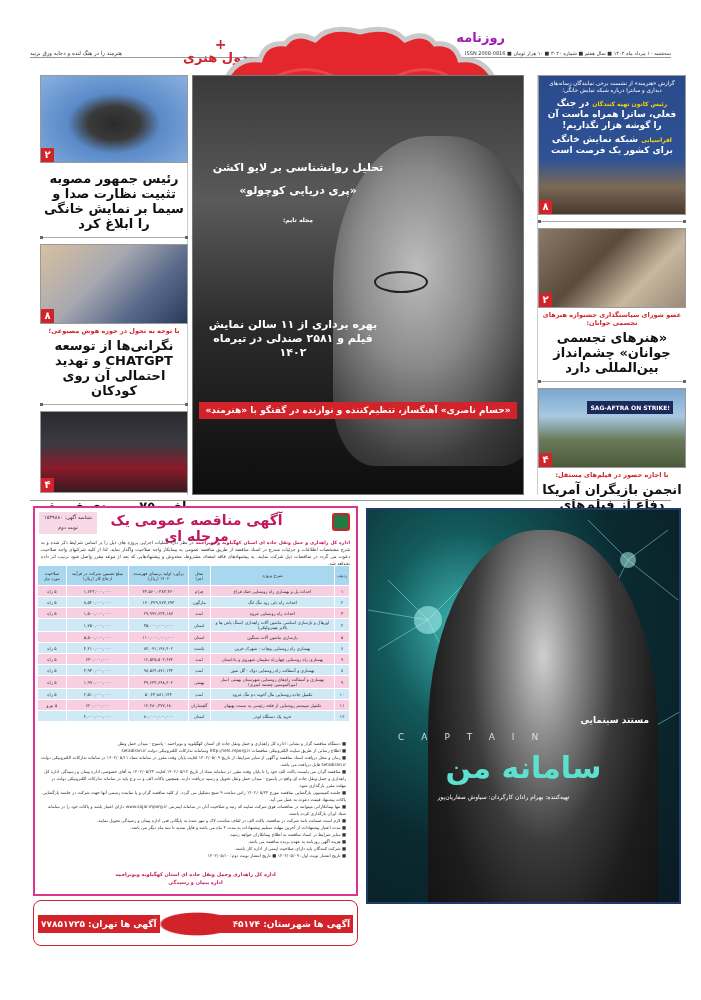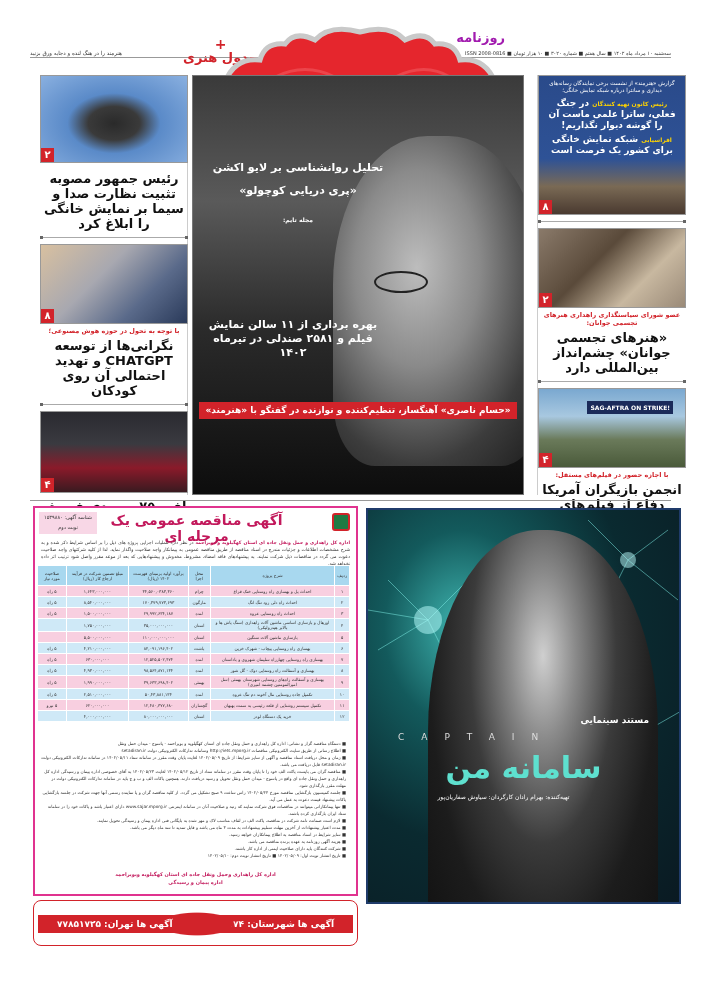--- a/index.html
+++ b/index.html
@@ -35,21 +35,21 @@
 .ad .intro{position:absolute;left:6px;right:6px;top:31px;font-size:4.6px;line-height:7px;color:#333;text-align:justify}
 .ad .intro b{color:#c2185b}
 table.tender{position:absolute;left:6px;right:6px;top:57px;width:313px;border-collapse:collapse;font-size:4.3px;color:#333}
 table.tender td,table.tender th{border:1px solid #fff;padding:1px 2px;text-align:center;height:11px}
 table.tender th{background:#a8d8ef;font-weight:normal;height:20px}
 table.tender tr.pink td{background:#f8cfe0}
 table.tender tr.blue td{background:#cfe9f7}
 .ad .notes{position:absolute;left:6px;right:6px;top:232px;font-size:4.3px;line-height:7px;color:#333}
 .ad .footer{position:absolute;left:0;right:0;top:362px;text-align:center;color:#c2185b;font-size:5px;line-height:8px;font-weight:bold}
 .bottombar{position:absolute;left:33px;top:900px;width:325px;height:46px;border:1px solid #d2232a;border-radius:8px}
-.bottombar .chip{position:absolute;top:14px;height:18px;background:#d2232a;color:#fff;font-size:9px;font-weight:bold;line-height:18px;padding:0 19px;white-space:nowrap}
+.bottombar .chip{position:absolute;top:14px;height:18px;background:#d2232a;color:#fff;font-size:9px;font-weight:bold;line-height:18px;padding:0 3px;white-space:nowrap}
 .bottombar .minilogo{position:absolute;left:118px;top:9px;width:90px;height:28px;background:radial-gradient(ellipse,#d2232a 0%,#d2232a 55%,transparent 60%)}
 .poster{position:absolute;left:366px;top:508px;width:315px;height:396px;background:radial-gradient(ellipse at 30% 30%,#3fb5b0 0%,#135a5c 25%,#0a2a30 55%,#0a1a22 100%);border:2px solid #1f3b6a;overflow:hidden}
 .poster .man{position:absolute;left:60px;top:20px;width:230px;height:420px;border-radius:48% 48% 10% 10%;background:radial-gradient(ellipse at 50% 30%,#cfcfcf 0%,#8a8a8a 20%,#3b3b3b 45%,#1c1c1c 70%,#111 100%)}
 .poster .label{position:absolute;color:#fff;text-align:right}
 .poster .title{position:absolute;left:0;right:0;top:240px;text-align:center;color:#5ee0cf;font-size:30px;font-weight:bold}
 .poster .captain{position:absolute;left:30px;right:30px;top:222px;color:#ddd;font-size:9px;letter-spacing:17px;text-align:left;direction:ltr}
 </style>
 </head>
 <body>
 
@@ -70,33 +70,33 @@
   <div class="logo-rooz">روزنامه</div>
   <div class="logo-text">هنرمند</div>
   <div class="logo-slogan">...بیا یک خاک کرد، دل هنر شوی</div>
 </div>
 
 <div class="side-card" style="right:15px;top:75px">
   <div class="photo" style="height:140px;background:linear-gradient(180deg,#2a4a8a 0%,#2e5296 60%,#7a6a55 80%,#4a3a30 100%)">
     <div style="position:absolute;left:4px;right:4px;top:4px;color:#fff;font-size:5.5px;text-align:center;line-height:7px">گزارش «هنرمند» از نشست برخی نمایندگان رسانه‌های دیداری و سانترا درباره شبکه نمایش خانگی؛</div>
     <div style="position:absolute;left:4px;right:4px;top:22px;color:#fff;font-size:9px;font-weight:bold;text-align:center;line-height:11px">
       <span style="color:#ffd400;font-size:6px">رئیس کانون تهیه کنندگان</span>
-      <span>در جنگ فعلی، ساترا علمی ماست آن را گوشه دیوار نگذاریم!</span>
+      <span>در جنگ فعلی، ساترا همراه ماست آن را گوشه هزار نگذاریم!</span>
     </div>
     <div style="position:absolute;left:4px;right:4px;top:58px;color:#fff;font-size:9px;font-weight:bold;text-align:center;line-height:11px">
       <span style="color:#ffd400;font-size:6px">افراسیابی</span>
       <span>شبکه نمایش خانگی برای کشور یک فرصت است</span>
     </div>
     <span class="pagenum">۸</span>
   </div>
   <div class="divider"></div>
   <div class="photo" style="height:80px;background:linear-gradient(135deg,#8a7a6a 0%,#5a4a3a 40%,#c8b8a0 70%,#9a8a78 100%)">
     <span class="pagenum">۲</span>
   </div>
-  <div class="kicker">عضو شورای سیاستگذاری راهداری هنرهای تجسمی جوانان:</div>
+  <div class="kicker">عضو شورای سیاستگذاری جشنواره هنرهای تجسمی جوانان:</div>
   <div class="headline">«هنرهای تجسمی جوانان» چشم‌انداز بین‌المللی دارد</div>
   <div class="divider"></div>
   <div class="photo" style="height:80px;background:linear-gradient(180deg,#7aa8d0 0%,#a8c8e0 35%,#6a7a5a 65%,#4a5a3a 100%)">
     <div style="position:absolute;right:12px;top:12px;background:#1a2a5a;color:#fff;font-size:6px;font-weight:bold;padding:3px;direction:ltr">SAG-AFTRA ON STRIKE!</div>
     <span class="pagenum">۴</span>
   </div>
   <div class="kicker">با اجازه حضور در فیلم‌های مستقل:</div>
   <div class="headline">انجمن بازیگران آمریکا دفاع از فیلم‌های مستقل را حیاتی دانست</div>
 </div>
 

